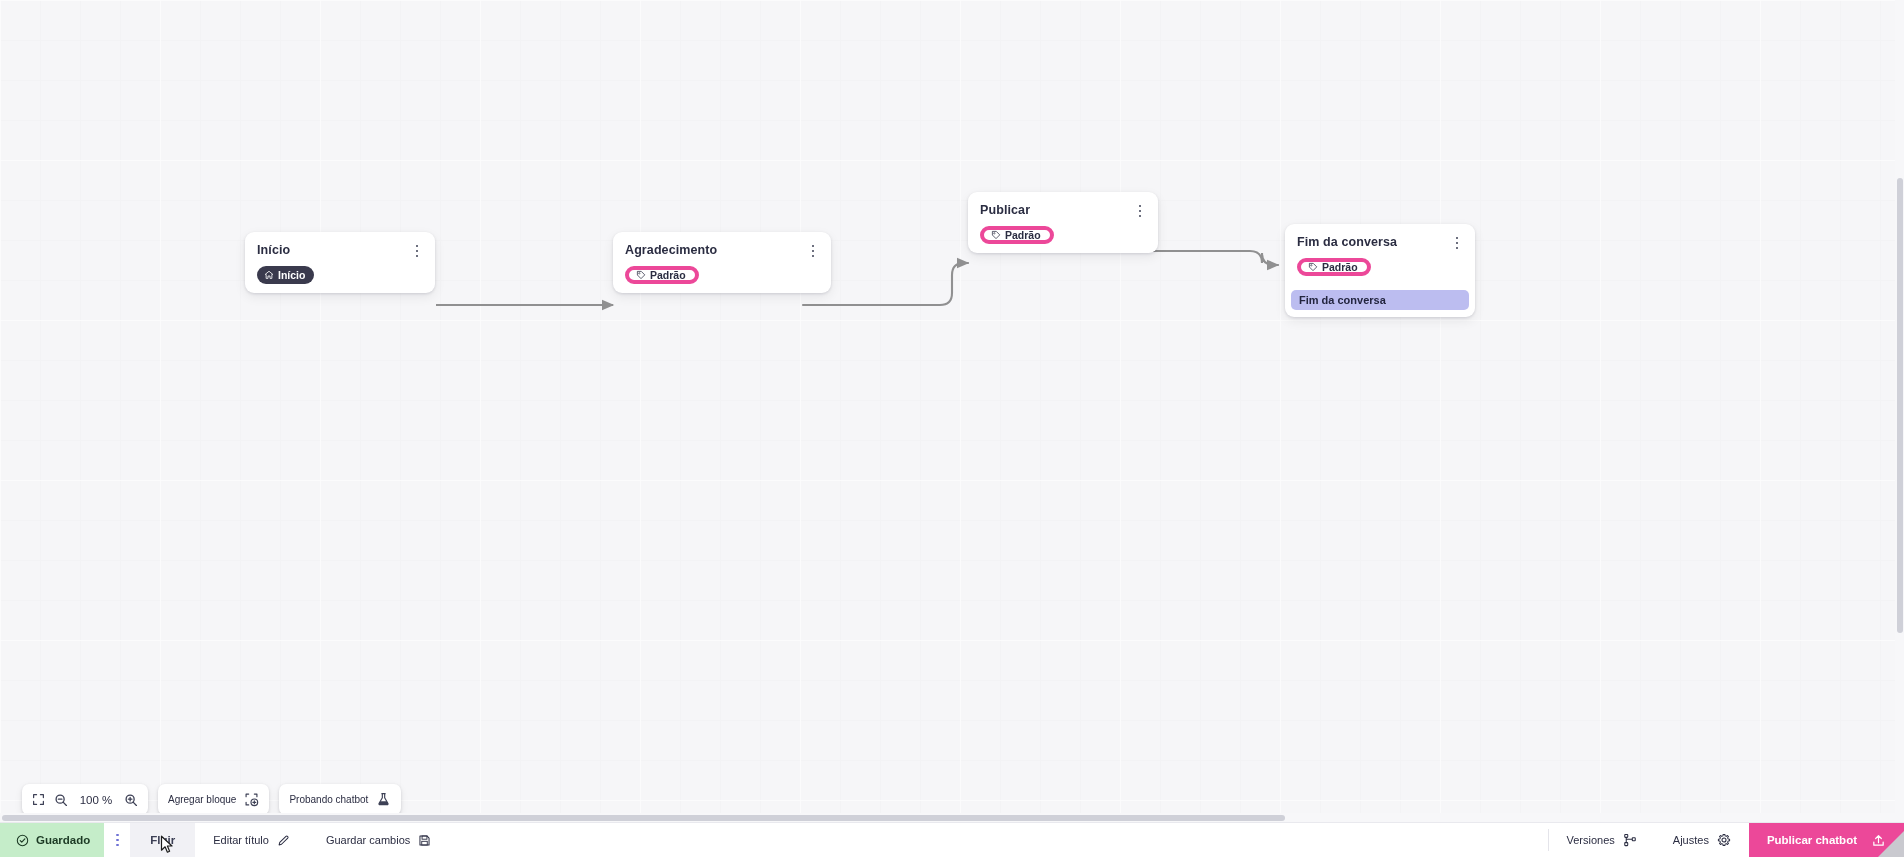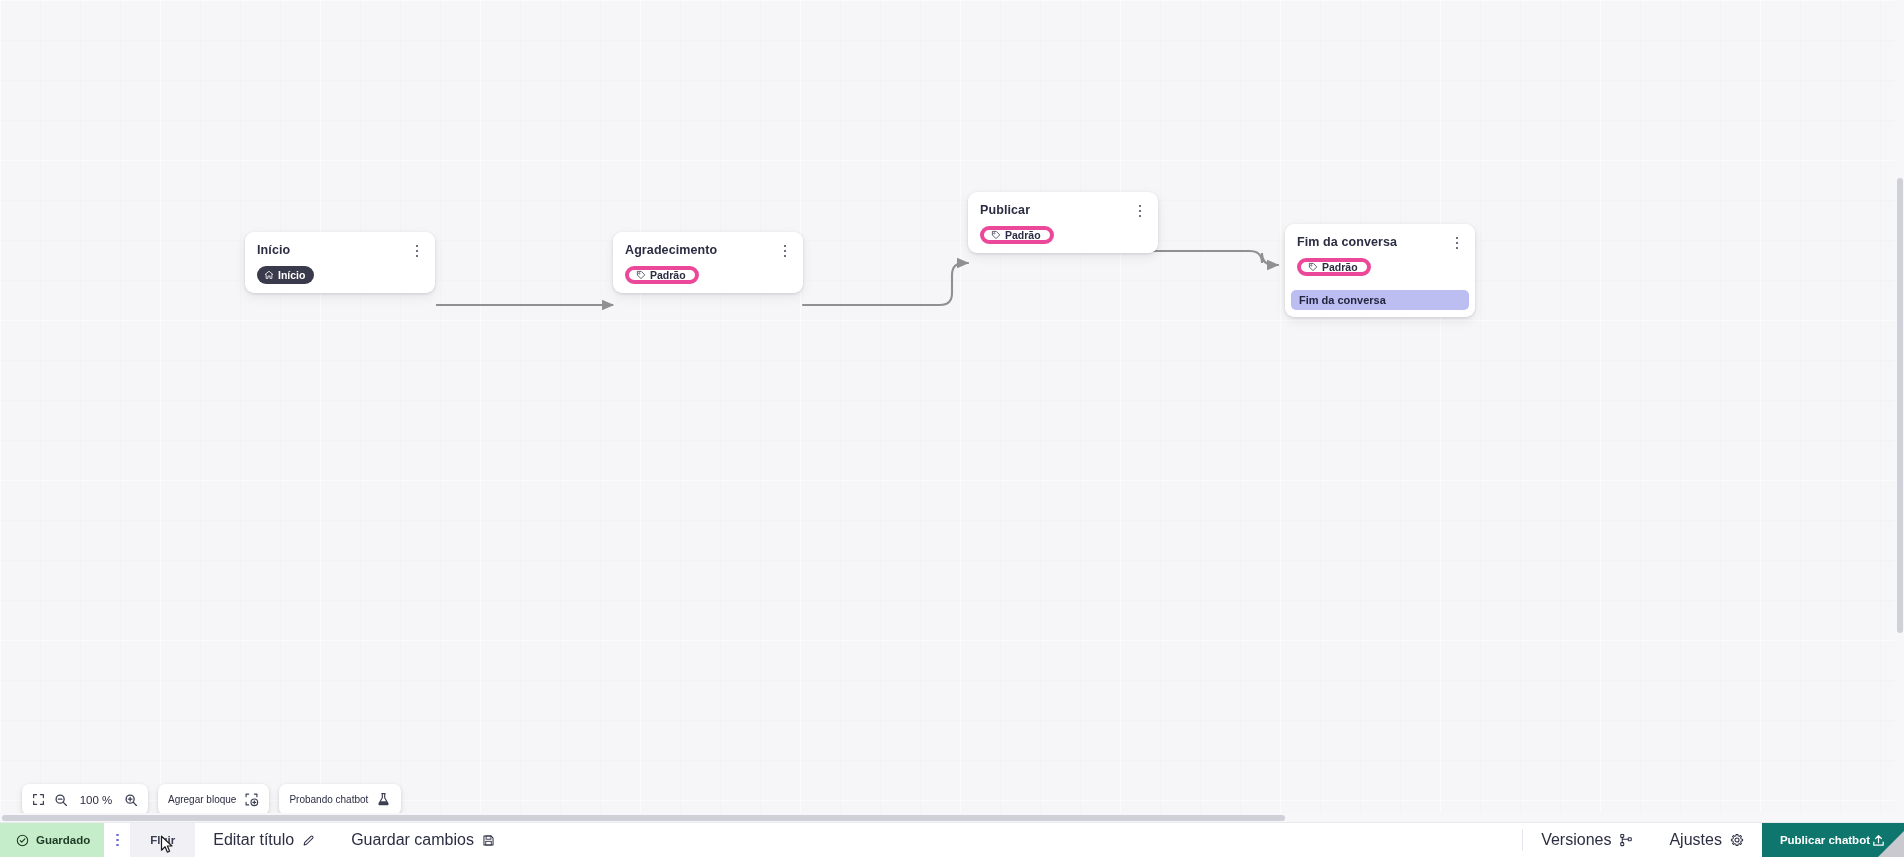--- a/index.html
+++ b/index.html
@@ -154,29 +154,29 @@
     position: relative;
     height: 35px; padding: 0 20px;
     display: flex; align-items: center;
     font-size: 11.5px; color: #3d4055; font-weight: bold;
     background: #f1f1f5;
     cursor: pointer;
   }
   .bb-item {
     height: 35px; padding: 0 18px;
     display: flex; align-items: center; gap: 8px;
-    font-size: 16px; color: #2b2d42;
+    font-size: 11px; color: #2b2d42;
     cursor: pointer;
   }
   .bb-divider { width:1px; height:22px; background:#e4e4ea; }
   .spacer { flex: 1; }
   .publish-btn {
     height: 35px; padding: 8px 18px;
-    display: flex; align-items: center; gap: 1px;
-    background: #0f766e; color: #ffffff;
+    display: flex; align-items: center; gap: 14px;
+    background: #ec4899; color: #ffffff;
     font-size: 11.5px; font-weight: bold;
     cursor: pointer;
   }
   .corner-grip {
     position: absolute; right: 0; bottom: 0;
     width: 0; height: 0;
     border-style: solid;
     border-width: 0 0 26px 26px;
     border-color: transparent transparent #c9c9cf transparent;
     z-index: 40;
@@ -242,21 +242,21 @@
           <span class="badge start">
             <svg width="10" height="10" viewBox="0 0 16 16">
               <path d="M8 2 L14 7 L12.6 7 L12.6 13.4 L9.6 13.4 L9.6 9.6 L6.4 9.6 L6.4 13.4 L3.4 13.4 L3.4 7 L2 7 Z" fill="none" stroke="#ffffff" stroke-width="1.3" stroke-linejoin="round"></path>
             </svg>
             <span>Início</span>
           </span>
         </div>
       </div>
     </div>
 
-    <div class="node" id="node-agradecimento" style="left:613px; top:232px; width:190px;">
+    <div class="node" id="node-agradecimento" style="left:613px; top:232px; width:218px;">
       <div class="node-head">
         <div class="node-title">Agradecimento</div>
         <div class="kebab">
             <i></i>
             <i></i>
             <i></i>
           </div>
         <div class="badge-row">
           <span class="badge default">
             <svg width="10" height="10" viewBox="0 0 16 16">

